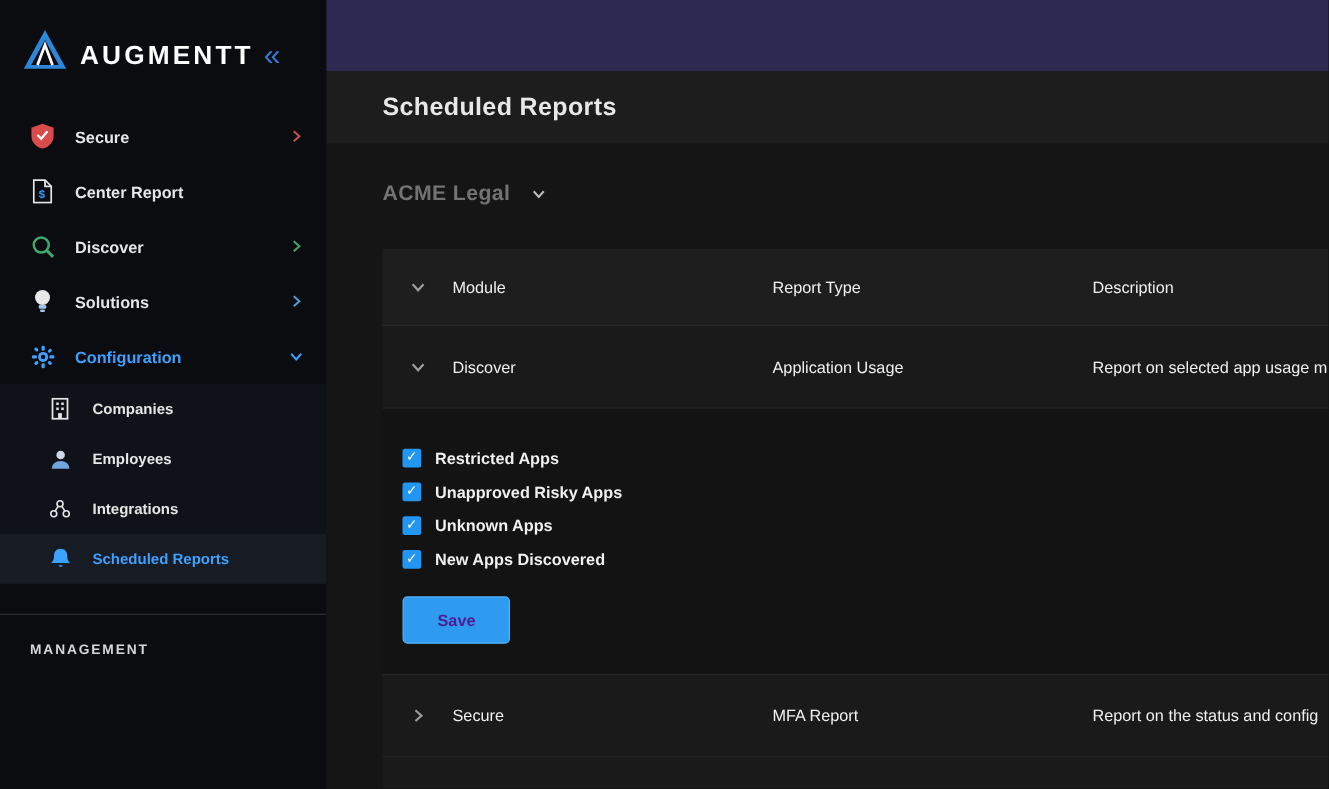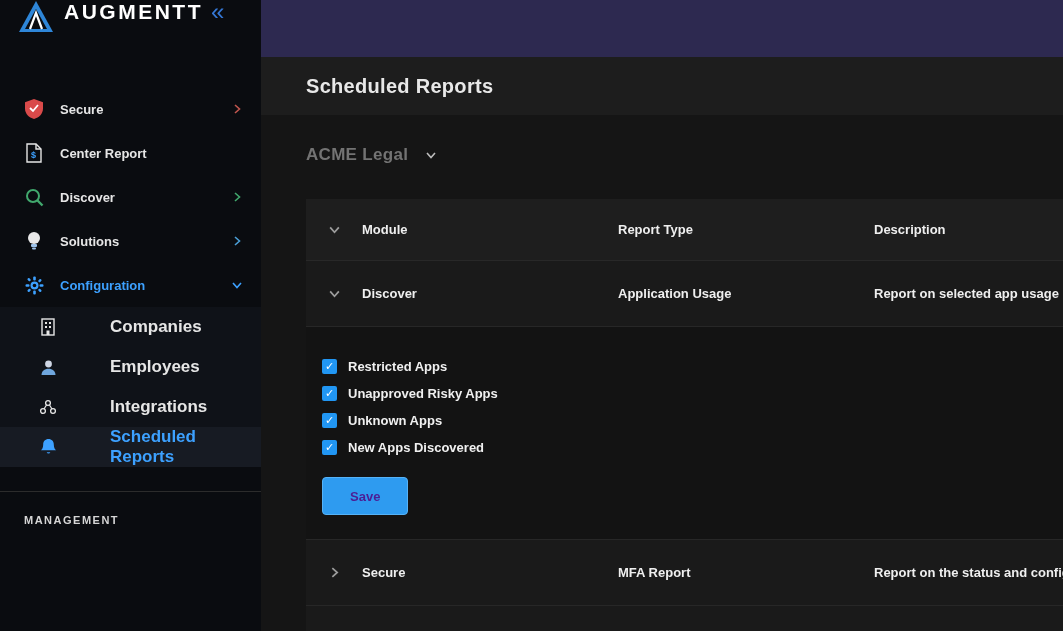--- a/index.html
+++ b/index.html
@@ -3,37 +3,37 @@
 <meta charset="utf-8">
 <style>
   * { margin:0; padding:0; box-sizing:border-box; }
   html,body { width:1063px; height:631px; overflow:hidden; background:#151515;
               font-family:"Liberation Sans", sans-serif; }
   .app { display:flex; width:1063px; height:631px; }
 
   
   .sidebar { width:261px; min-width:261px; height:631px; background:#0a0c10;
              display:flex; flex-direction:column; color:#e6e6e6; }
-  .logo-bar { height:57px; display:flex; align-items:flex-start; padding:0 14px 0 18px; }
+  .logo-bar { height:57px; display:flex; align-items:flex-end; padding:0 14px 0 18px; }
   .logo-mark { width:36px; height:34px; margin-right:10px; flex:0 0 auto; }
   .brand-text { font-size:21px; font-weight:bold; letter-spacing:2.5px; color:#ffffff; }
   .collapse-ctl { margin-left:8px; color:#3578d6; font-size:24px; line-height:1; cursor:pointer; }
 
   .nav { margin-top:30px; }
   .nav-item { height:44px; display:flex; align-items:center; padding:0 18px 0 24px;
               font-size:13px; font-weight:600; cursor:pointer; }
   .nav-icon { width:20px; height:20px; margin-right:16px; display:flex;
               align-items:center; justify-content:center; flex:0 0 auto; }
   .nav-label { flex:1; }
   .nav-chev { width:14px; display:flex; justify-content:flex-end; }
   .nav-item.cfg { color:#3da1ff; }
 
   .nav-children { background:#0f1218; }
   .child-item { height:40px; display:flex; align-items:center; padding:0 18px 0 38px;
-                font-size:17px; font-weight:600; cursor:pointer;gap:36px; }
+                font-size:12px; font-weight:600; cursor:pointer; }
   .child-item.active { background:#171b23; color:#3da1ff; }
 
   .side-divider { border-top:1px solid #2c2c2c; margin:24px 0 0 0; }
   .section-header { padding:22px 24px 10px 24px; font-size:11px; letter-spacing:1.5px;
                     color:#d6d6d6; font-weight:bold; }
 
   
   .main { flex:1; display:flex; flex-direction:column; overflow:hidden; }
   .purple-band { height:57px; background:#2d2950; }
   .title-bar { height:58px; background:#1d1d1d; display:flex; align-items:center;
@@ -45,21 +45,21 @@
                  cursor:pointer; width:max-content; }
   .company-name { font-size:17px; font-weight:bold; color:#737373; letter-spacing:0.3px; }
   .company-chev { margin-left:16px; color:#bdbdbd; }
 
   
   .table { width:100%; }
   .trow { display:grid; grid-template-columns:56px 256px 256px 1fr; align-items:center; }
   .thead { height:62px; background:#1e1e1e; border-bottom:1px solid #282828; }
   .th { font-size:13px; font-weight:600; color:#9c9c9c; }
   .drow { height:66px; background:#1a1a1a; border-bottom:1px solid #272727; cursor:pointer; }
-  .tcell { font-size:13px; font-weight:700; color:#efefef; white-space:nowrap;
+  .tcell { font-size:13px; font-weight:400; color:#efefef; white-space:nowrap;
            overflow:hidden; padding-right:18px; }
   .expander { display:flex; justify-content:center; color:#9c9c9c; cursor:pointer; }
 
   
   .panel { background:#131313; border-bottom:1px solid #272727; padding:26px 0 24px 16px; }
   .cb-row { display:flex; align-items:center; height:27px; cursor:pointer; }
   .checkbox { width:15px; height:15px; background:#2196f3; border-radius:2px;
               display:flex; align-items:center; justify-content:center; margin-right:11px;
               color:#ffffff; font-size:11px; line-height:1; }
   .cb-label { font-size:13px; font-weight:600; color:#f0f0f0; }

